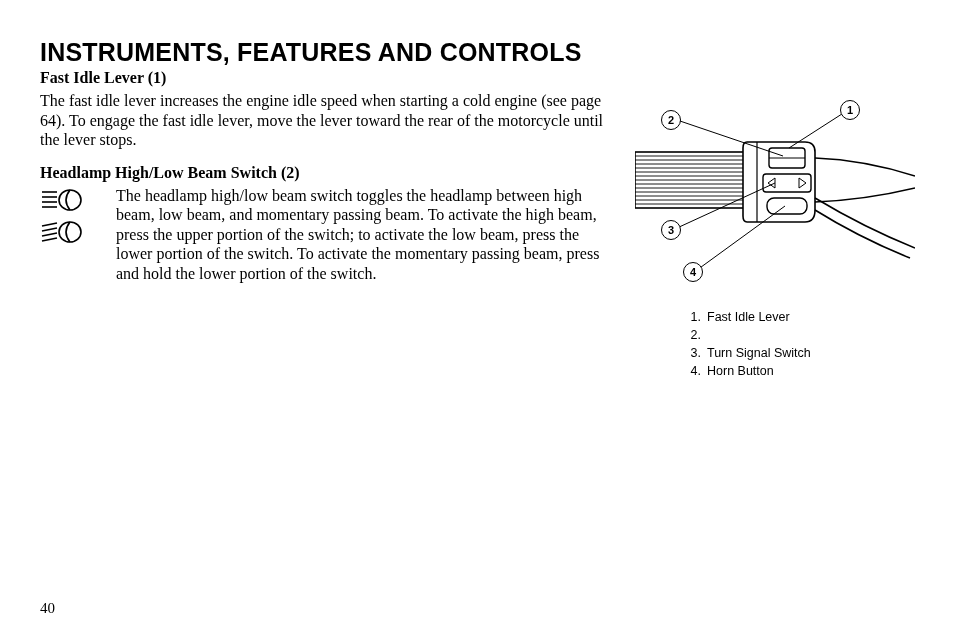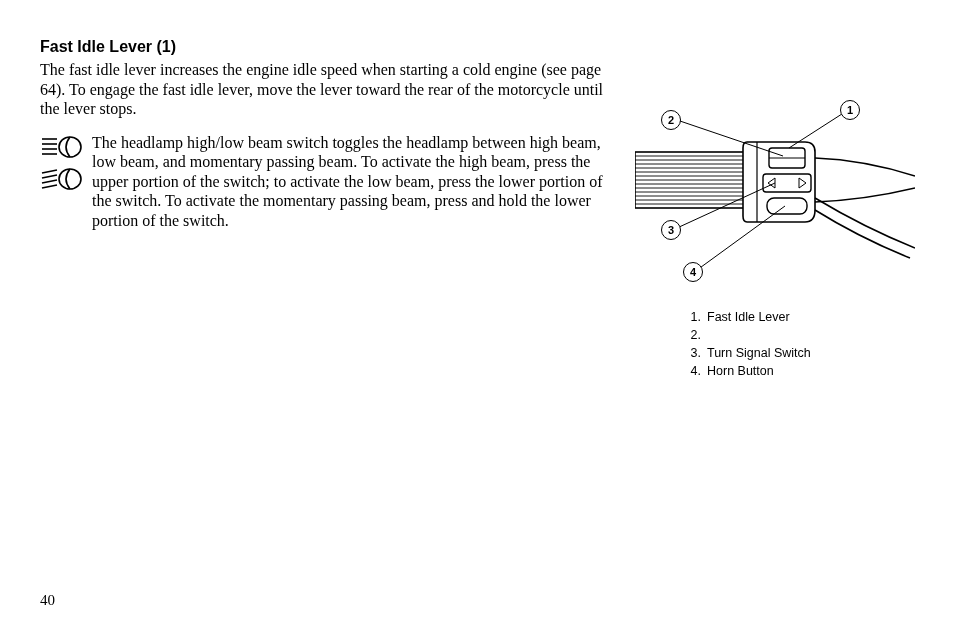--- a/index.html
+++ b/index.html
@@ -32,48 +32,48 @@
     margin: 0 0 2px 0;
     letter-spacing: 0.2px;
   }
   h2.section-title {
     font-family: Arial, Helvetica, sans-serif;
     font-weight: bold;
     font-size: 20px;
     margin: 0 0 2px 0;
   }
   h3.sub-title {
-    font-family: Liberation Sans, sans-serif;
+    font-family: Liberation Serif, serif;
     font-weight: bold;
     font-size: 16px;
     margin: 0 0 4px 0;
   }
   p.body {
     font-size: 16px;
     line-height: 1.22;
     margin: 0 0 14px 0;
   }
   .icon-row {
     display: flex;
-    gap: 8px;
+    gap: 32px;
     justify-content: flex-end;
   }
   .icon-stack {
     display: flex;
     flex-direction: column;
     gap: 8px;
     flex: 0 0 44px;
     padding-top: 2px;
   }
   .icon-stack svg { display: block; }
   .icon-row p.body { flex: 1; margin-bottom: 0; }
   .page-num {
     position: absolute;
     left: 40px;
-    bottom: 18px;
+    bottom: 10px;
     font-size: 15px;
     text-align: right;
   }
   .diagram-wrap {
     position: relative;
     width: 280px;
     height: 200px;
   }
   .callout {
     position: absolute;
@@ -99,24 +99,26 @@
     gap: 6px;
     line-height: 1.45;
   }
   .legend-num { flex: 0 0 14px; text-align: right; }
 </style>
 </head>
 <body>
 
 <div class="page">
   <div class="left-col">
+    <h1 class="doc-title">INSTRUMENTS, FEATURES AND CONTROLS</h1>
 
     <h3 class="sub-title">Fast Idle Lever (1)</h3>
     <p class="body">The fast idle lever increases the engine idle speed when starting a cold engine (see page 64). To engage the fast idle lever, move the lever toward the rear of the motorcycle until the lever stops.</p>
 
+    <h3 class="sub-title">Headlamp High/Low Beam Switch (2)</h3>
 
     <div class="icon-row">
       <div class="icon-stack">
         <span>
           <svg width="44" height="24" viewBox="0 0 44 24">
             <ellipse cx="30" cy="12" rx="11" ry="10" fill="none" stroke="#000" stroke-width="1.6"></ellipse>
             <path d="M30 2 Q22 12 30 22" fill="none" stroke="#000" stroke-width="1.6"></path>
             <line x1="2" y1="4" x2="17" y2="4" stroke="#000" stroke-width="1.6"></line>
             <line x1="2" y1="9" x2="17" y2="9" stroke="#000" stroke-width="1.6"></line>
             <line x1="2" y1="14" x2="17" y2="14" stroke="#000" stroke-width="1.6"></line>

